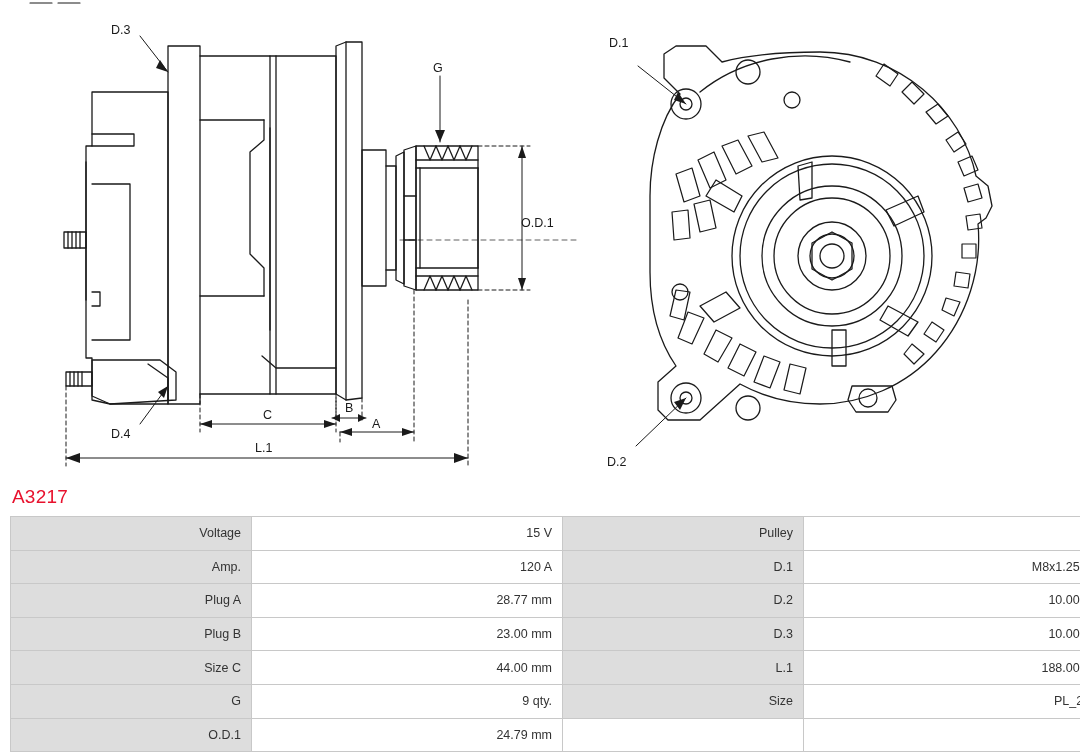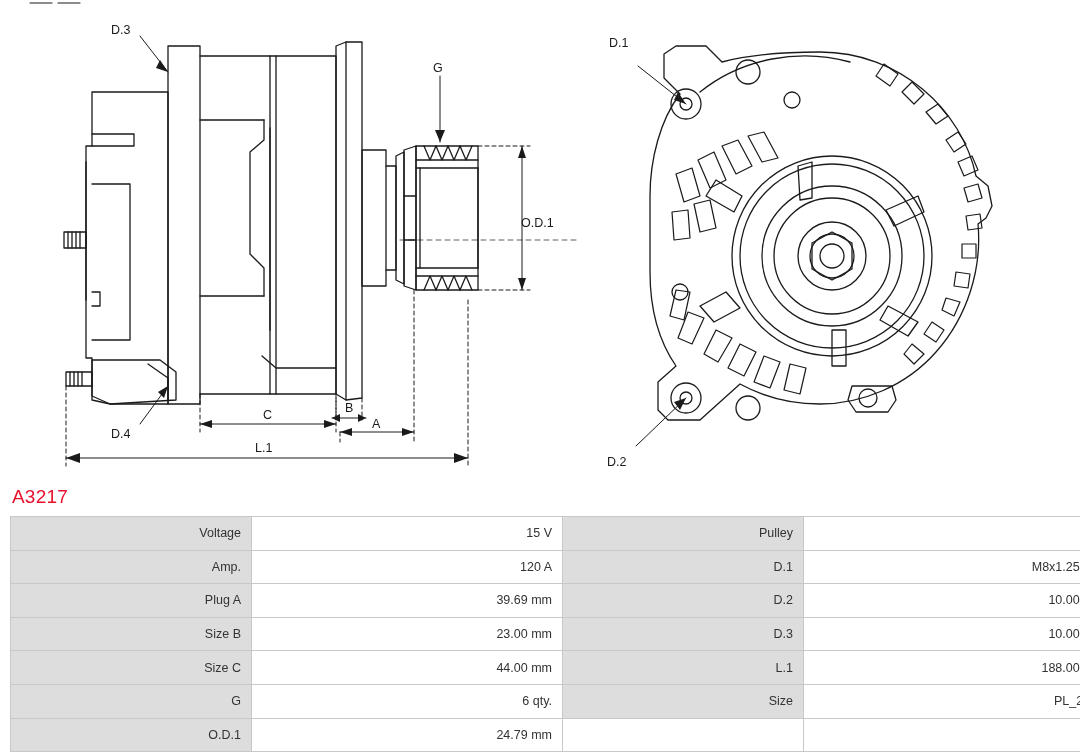--- a/index.html
+++ b/index.html
@@ -287,39 +287,39 @@
         <td class="val">AP</td>
       </tr>
       <tr>
         <td class="lbl">Amp.</td>
         <td class="val">120 A</td>
         <td class="lbl">D.1</td>
         <td class="val">M8x1.25 mm</td>
       </tr>
       <tr>
         <td class="lbl">Plug A</td>
-        <td class="val">39.69 mm</td>
+        <td class="val">28.77 mm</td>
         <td class="lbl">D.2</td>
         <td class="val">10.00 mm</td>
       </tr>
       <tr>
-        <td class="lbl">Size B</td>
+        <td class="lbl">Plug B</td>
         <td class="val">23.00 mm</td>
         <td class="lbl">D.3</td>
         <td class="val">10.00 mm</td>
       </tr>
       <tr>
         <td class="lbl">Size C</td>
         <td class="val">44.00 mm</td>
         <td class="lbl">L.1</td>
         <td class="val">188.00 mm</td>
       </tr>
       <tr>
         <td class="lbl">G</td>
-        <td class="val">6 qty.</td>
+        <td class="val">9 qty.</td>
         <td class="lbl">Size</td>
         <td class="val">PL_2002</td>
       </tr>
       <tr>
         <td class="lbl">O.D.1</td>
         <td class="val">24.79 mm</td>
         <td class="empty-cell"></td>
         <td class="empty-cell"></td>
       </tr>
     </tbody>

